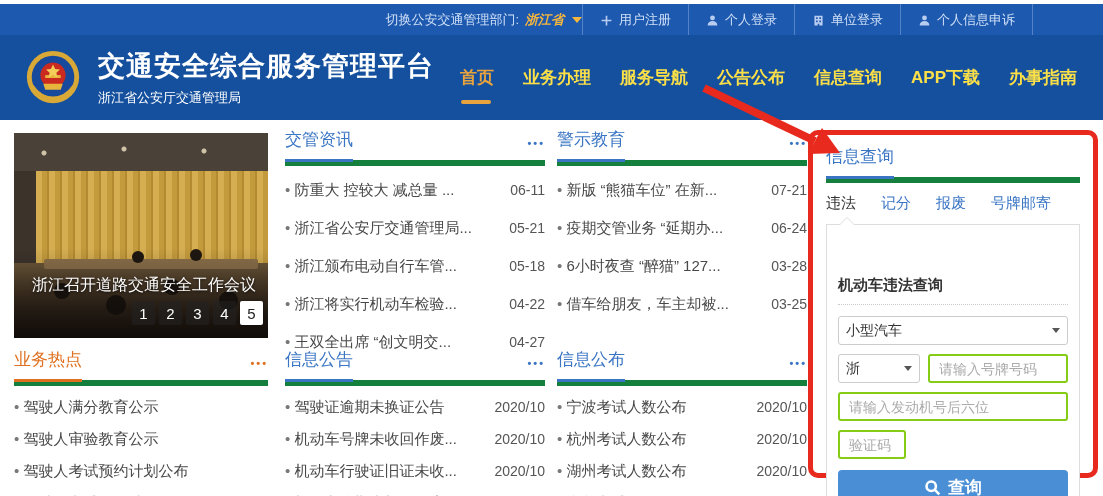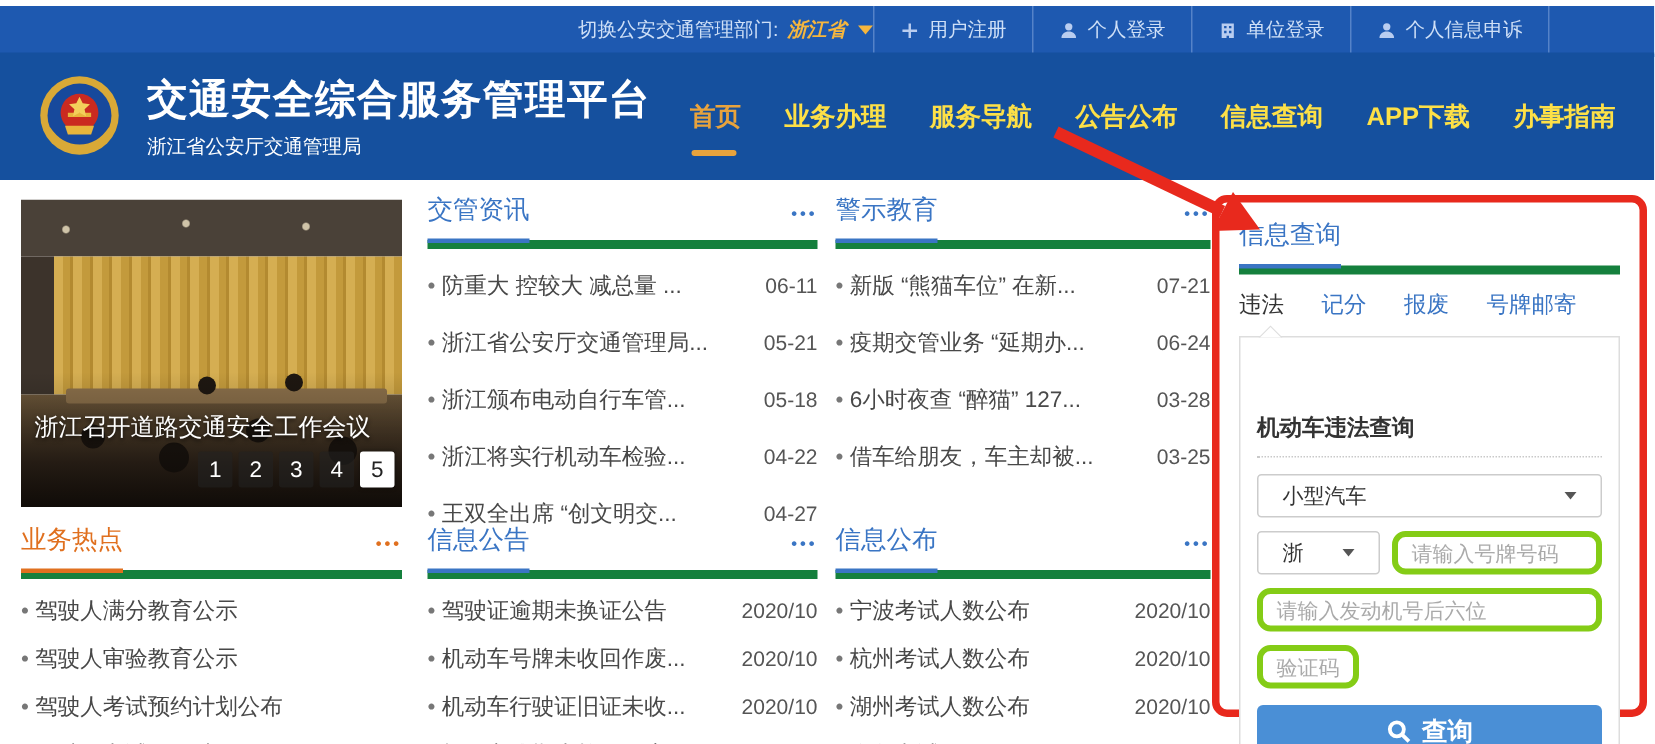--- a/index.html
+++ b/index.html
@@ -63,47 +63,47 @@
       radial-gradient(circle 3px at 190px 18px,#cfc3a8 0 2px,transparent 3px); }
   .ph-curtain { position:absolute; top:38px; left:22px; right:0; height:92px;
     background:repeating-linear-gradient(90deg,#d5ae52 0 6px,#c39a3c 6px 11px,#b38a30 11px 13px); }
   .ph-wall { position:absolute; top:38px; left:0; width:22px; height:92px; background:#3c332b; }
   .ph-bottom { position:absolute; top:130px; left:0; right:0; bottom:0;
     background:linear-gradient(#6b5639,#3a2c1f 60%,#241a12); }
   .ph-desk { position:absolute; top:126px; left:30px; right:10px; height:10px; background:#8a6f4a; border-radius:2px; }
   .head { position:absolute; width:16px; height:16px; border-radius:50%; background:#1e1711; }
   .ph-shade { position:absolute; left:0; right:0; bottom:0; height:90px;
     background:linear-gradient(transparent,rgba(0,0,0,.55)); }
-  .carousel-caption { position:absolute; left:9px; bottom:42px; color:#fff; font-size:16px;
+  .carousel-caption { position:absolute; left:18px; bottom:42px; color:#fff; font-size:16px;
     text-shadow:0 1px 3px rgba(0,0,0,.8); white-space:nowrap; }
   .pager { position:absolute; right:5px; bottom:13px; display:flex; gap:4px; }
   .page { width:23px; height:24px; display:flex; align-items:center; justify-content:center;
     background:rgba(35,35,35,.55); color:#fff; font-size:15px; border-radius:2px; cursor:pointer; }
   .page.active { background:#fff; color:#222; box-shadow:0 0 3px rgba(0,0,0,.4); }
 
   
   .panel { position:absolute; left:808px; top:10px; width:290px; height:348px;
     border:5px solid #e8291d; border-radius:10px; background:#fff; padding:10px 13px; }
   .tabs { display:flex; gap:25px; margin-top:11px; }
   .tab { font-size:15px; color:#3a75c4; cursor:pointer;font-family:Liberation Serif, serif; }
   .tab.active { color:#333; }
   .panel-box { position:relative; margin-top:11px; border:1px solid #ddd; padding:11px 11px 12px; background:#fff; }
   .panel-box::after { content:""; position:absolute; top:-8px; left:12px; border-left:8px solid transparent;
     border-right:8px solid transparent; border-bottom:8px solid #ddd; }
   .panel-box::before { content:""; position:absolute; top:-7px; left:13px; border-left:7px solid transparent;
     border-right:7px solid transparent; border-bottom:7px solid #fff; z-index:2; }
   .form-title { font-size:15px; font-weight:bold; color:#333;margin-top:40px; }
   .dotted { border-bottom:1px dotted #c9c9c9; margin:9px 0 11px; }
   .sel { border:1px solid #ccc; border-radius:3px; height:29px; display:flex; align-items:center;
-    justify-content:space-between; padding:0 16px; font-size:14px; color:#333; cursor:pointer; background:#fff; }
+    justify-content:space-between; padding:0 7px; font-size:14px; color:#333; cursor:pointer; background:#fff; }
   .sel .caret-sm { width:0; height:0; border-left:4px solid transparent; border-right:4px solid transparent;
     border-top:5px solid #555; }
   .frow { display:flex; gap:8px; margin-top:9px; }
   .sel.small { width:82px; flex:0 0 auto; }
-  .inp { border:4px solid #84cc16; border-radius:9px; height:29px; width:100%; padding:0 9px;
+  .inp { border:2px solid #84cc16; border-radius:3px; height:29px; width:100%; padding:0 9px;
     font-size:14px; color:#333; font-family:inherit; outline:none; }
   .inp::placeholder { color:#aaa; }
   .inp.captcha { width:68px; margin-top:9px; display:block; }
   .qbtn { margin-top:11px; width:100%; height:35px; background:#4a8fd6; border:none; border-radius:4px;
     color:#fff; font-size:17px; font-weight:bold; display:flex; align-items:center; justify-content:center;
     gap:7px; cursor:pointer; font-family:inherit; }
 
   
   .arrow-overlay { position:absolute; left:682px; top:78px; width:200px; height:100px; z-index:40; pointer-events:none; }
 </style>

